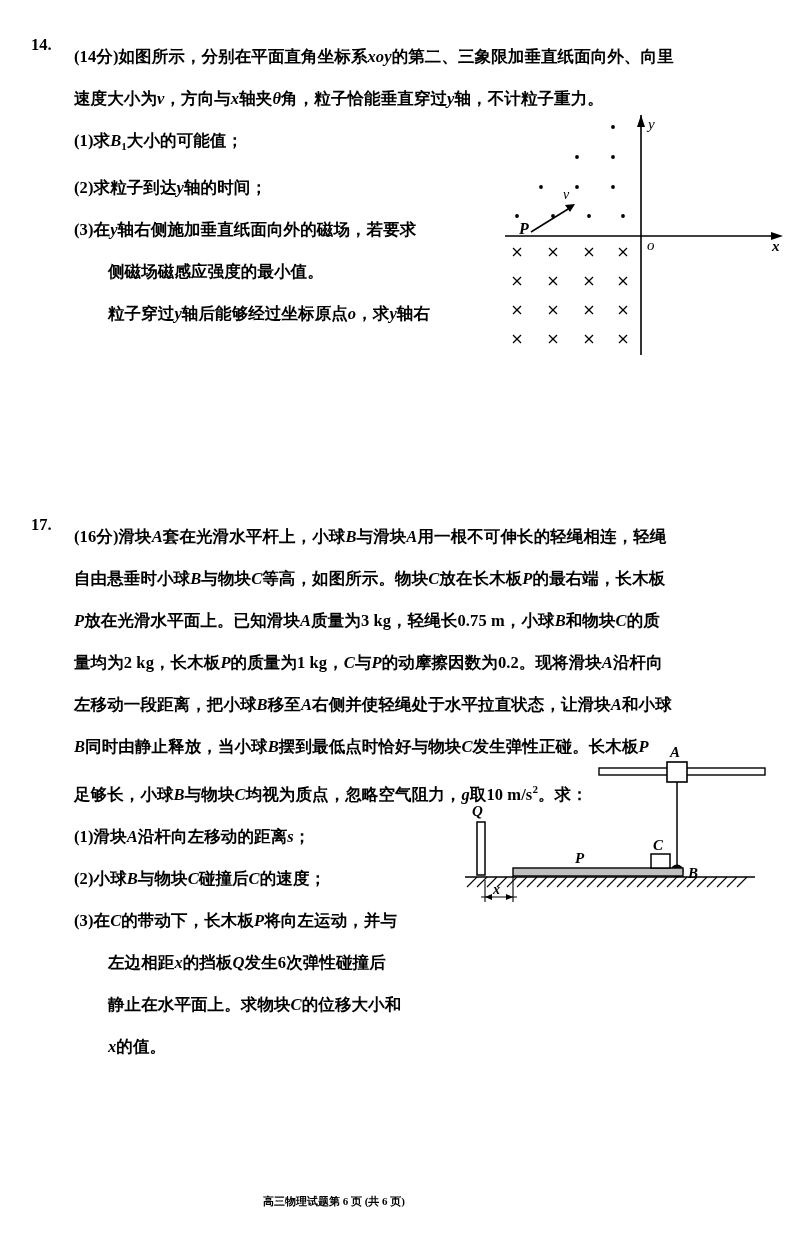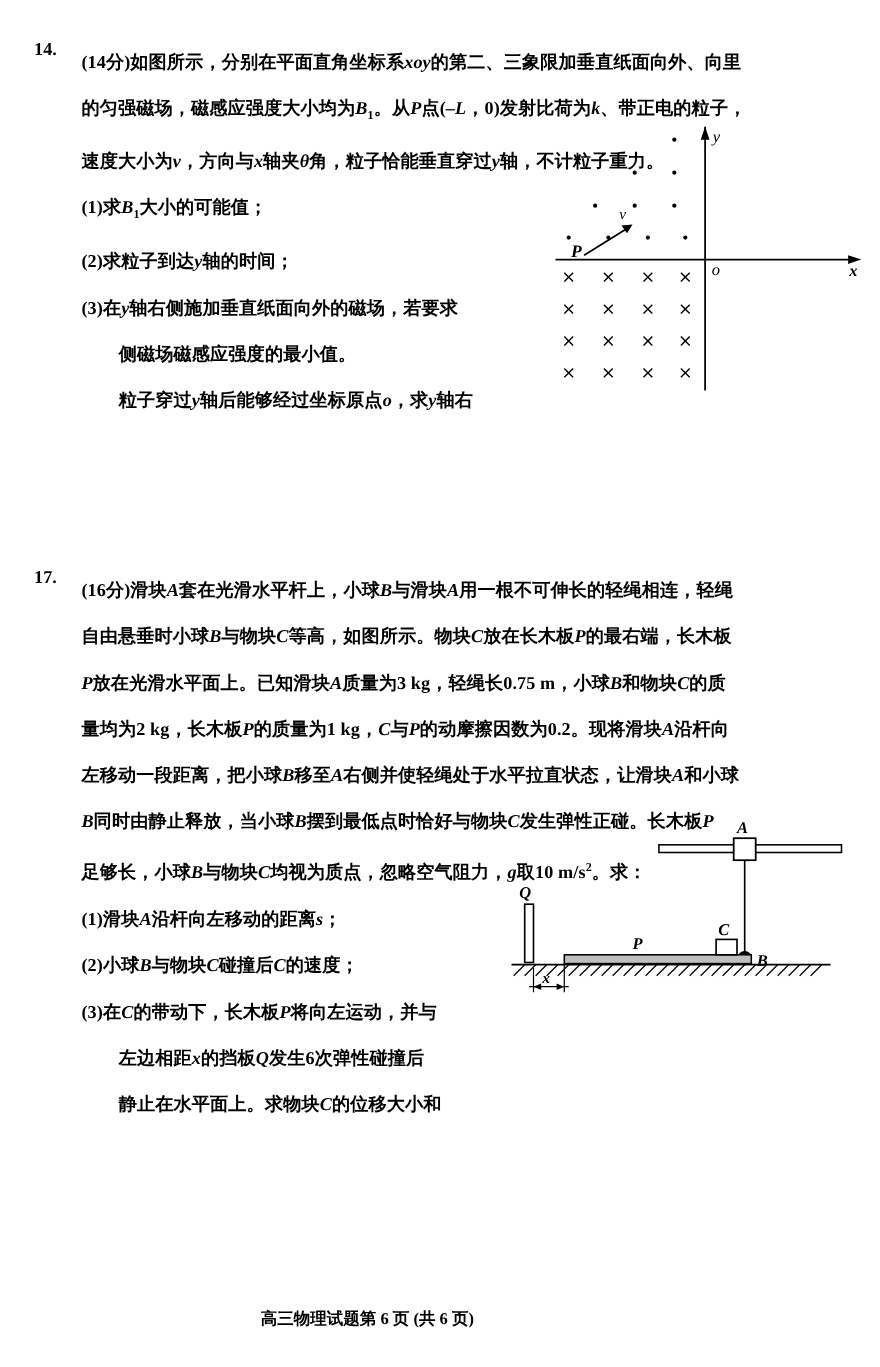--- a/index.html
+++ b/index.html
@@ -86,21 +86,21 @@
     height: 185px;
   }
 
   
   .footer {
     position: absolute;
     left: 0;
     right: 0;
     bottom: 34px;
     text-align: center;
-    font-size: 15px;
+    font-size: 11px;
     font-weight: 700;
     font-family: "Liberation Serif", serif;
   }
 
   .q15 {
     position: absolute;
     left: 28px;
     top: 510px;
     width: 735px;
   }
@@ -113,21 +113,20 @@
 </style>
 </head>
 <body>
 
 <div class="page">
 
   <div class="question q14">
     <div class="q-num">14.</div>
     <div class="q-body">
       <p>(14分)如图所示，分别在平面直角坐标系<i>xoy</i>的第二、三象限加垂直纸面向外、向里</p>
-      <p>的匀强磁场，磁感应强度大小均为<i>B</i><span class="sub-idx">1</span>。从<i>P</i>点(–<i>L</i>，0)发射比荷为<i>k</i>、带正电的粒子，</p>
       <p>速度大小为<i>v</i>，方向与<i>x</i>轴夹<i>θ</i>角，粒子恰能垂直穿过<i>y</i>轴，不计粒子重力。</p>
       <p class="sub">(1)求<i>B</i><span class="sub-idx">1</span>大小的可能值；</p>
       <p class="sub">(2)求粒子到达<i>y</i>轴的时间；</p>
       <p class="sub">(3)在<i>y</i>轴右侧施加垂直纸面向外的磁场，若要求</p>
       <p class="sub sub-hang">侧磁场磁感应强度的最小值。</p>
       <p class="sub sub-hang">粒子穿过<i>y</i>轴后能够经过坐标原点<i>o</i>，求<i>y</i>轴右</p>
     </div>
   </div>
 
   <svg id="fig1" viewBox="0 0 290 250">
@@ -240,20 +239,21 @@
       <p><i>P</i>放在光滑水平面上。已知滑块<i>A</i>质量为3 kg，轻绳长0.75 m，小球<i>B</i>和物块<i>C</i>的质</p>
       <p>量均为2 kg，长木板<i>P</i>的质量为1 kg，<i>C</i>与<i>P</i>的动摩擦因数为0.2。现将滑块<i>A</i>沿杆向</p>
       <p>左移动一段距离，把小球<i>B</i>移至<i>A</i>右侧并使轻绳处于水平拉直状态，让滑块<i>A</i>和小球</p>
       <p><i>B</i>同时由静止释放，当小球<i>B</i>摆到最低点时恰好与物块<i>C</i>发生弹性正碰。长木板<i>P</i></p>
       <p>足够长，小球<i>B</i>与物块<i>C</i>均视为质点，忽略空气阻力，<i>g</i>取10 m/s<span class="sup">2</span>。求：</p>
       <p class="sub">(1)滑块<i>A</i>沿杆向左移动的距离<i>s</i>；</p>
       <p class="sub">(2)小球<i>B</i>与物块<i>C</i>碰撞后<i>C</i>的速度；</p>
       <p class="sub">(3)在<i>C</i>的带动下，长木板<i>P</i>将向左运动，并与</p>
       <p class="sub sub-hang">左边相距<i>x</i>的挡板<i>Q</i>发生6次弹性碰撞后</p>
       <p class="sub sub-hang">静止在水平面上。求物块<i>C</i>的位移大小和</p>
+      <p class="sub sub-hang"><i>x</i>的值。</p>
     </div>
   </div>
 
   <svg id="fig2" viewBox="0 0 320 185">
 
     <rect x="144" y="26" width="166" height="7" fill="#ffffff" stroke="#000" stroke-width="1.4"></rect>
 
     <rect x="212" y="20" width="20" height="20" fill="#ffffff" stroke="#000" stroke-width="1.6"></rect>
     <text x="215" y="15" font-family="Liberation Serif, serif" font-style="italic" font-size="15" font-weight="bold">A</text>
 

